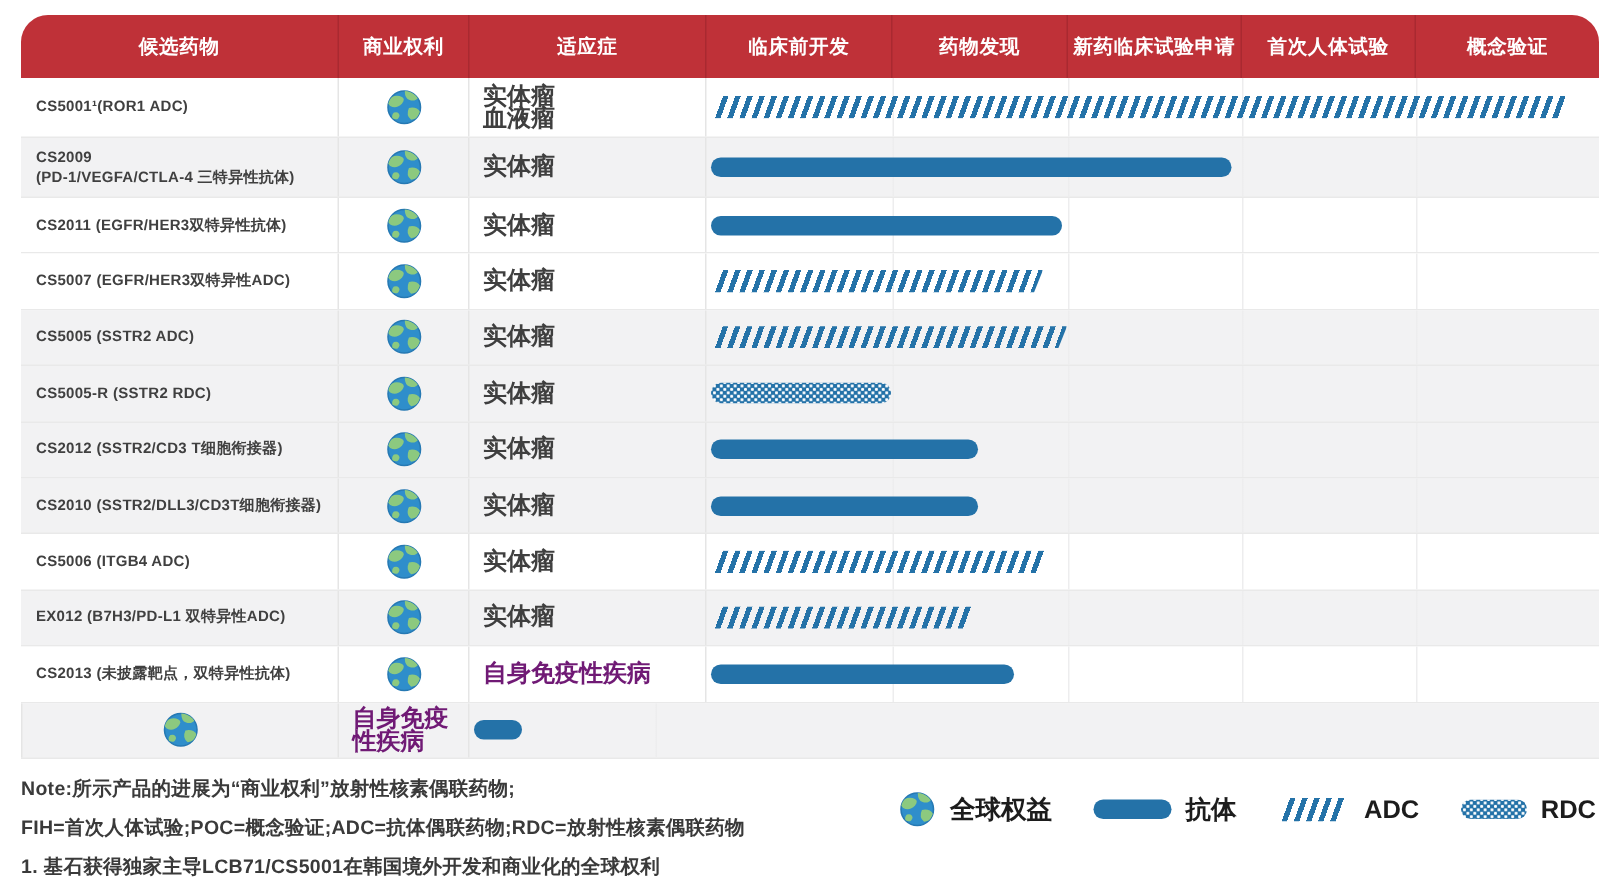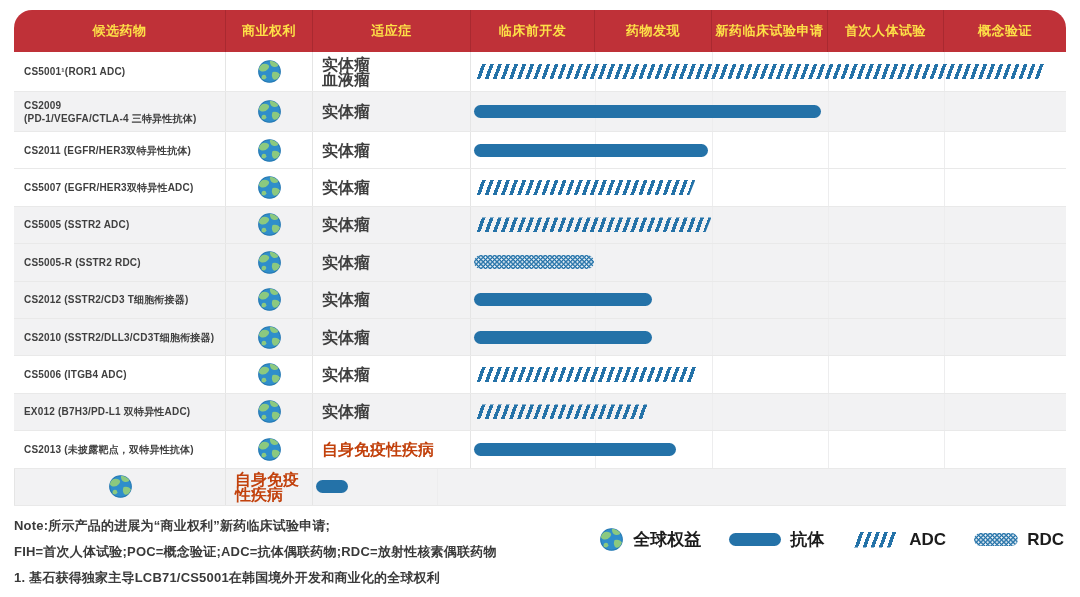--- a/index.html
+++ b/index.html
@@ -4,36 +4,36 @@
 <style>
   * { margin:0; padding:0; box-sizing:border-box; }
   html,body { width:1080px; height:597px; background:#ffffff; overflow:hidden;
     font-family:"Liberation Sans","DejaVu Sans",sans-serif; }
   #stage { position:relative; width:1080px; height:597px; background:#fff; }
 
   
   #pipeline { position:absolute; left:14px; top:10px; width:1052px; }
   #header-row { display:grid; grid-template-columns:211px 87px 158px 124px 117px 116px 116px 123px;
     height:42px; background:#bf3138; border-radius:18px 18px 0 0; overflow:hidden; }
-  .hcell { display:flex; align-items:center; justify-content:center; color:#fde047;
+  .hcell { display:flex; align-items:center; justify-content:center; color:#ffffff;
     font-size:13px; font-weight:700; border-left:1px solid #a92930; letter-spacing:.5px; }
   .hcell:first-child { border-left:none; }
 
   .row { display:grid; grid-template-columns:211px 87px 158px 596px; height:37.4px;
     border-bottom:1px solid #e9e9e9; background:#fff; }
   .row.tall { height:40px; }
   .row.shaded { background:#f2f2f3; }
   .cell { display:flex; flex-direction:column; justify-content:center; }
   .name-cell { padding-left:10px; }
   .nm { font-size:10px; font-weight:700; color:#404040; line-height:13px; letter-spacing:.2px; }
   .rights-cell { align-items:center; border-left:1px solid #e5e5e5; }
   .globe { width:25px; height:25px; display:block; }
   .ind-cell { padding-left:9px; border-left:1px solid #e5e5e5; font-size:16px; font-weight:700;
     color:#3f3f3f; line-height:15px; }
-  .ind-cell.red { color:#c2410c; }
+  .ind-cell.red { color:#701a75; }
   .bar-cell { position:relative; border-left:1px solid #e5e5e5; justify-content:center;
     background-image:linear-gradient(#ededee,#ededee),linear-gradient(#ededee,#ededee),
       linear-gradient(#ededee,#ededee),linear-gradient(#ededee,#ededee);
     background-repeat:no-repeat; background-size:1px 100%;
     background-position:124px 0,241px 0,357px 0,473px 0; }
   .bar { margin-left:3px; }
   .bar.solid { height:13px; border-radius:7px; background:#2472a8; }
   .bar.hatched { height:15px;
     background:repeating-linear-gradient(110deg,#2472a8 0 3.4px,rgba(0,0,0,0) 3.4px 7.6px);
     clip-path:polygon(6px 0,100% 0,calc(100% - 6px) 100%,0 100%); }
@@ -406,21 +406,21 @@
       <div>自身免疫性疾病</div>
     </div>
     <div class="cell bar-cell">
       <div class="bar solid" style="width:20.5%"></div>
     </div>
   </div>
       </div>
   </div>
 
   <div id="notes">
-    <div>Note:所示产品的进展为“商业权利”新药临床试验申请;</div>
+    <div>Note:所示产品的进展为“商业权利”放射性核素偶联药物;</div>
     <div>FIH=首次人体试验;POC=概念验证;ADC=抗体偶联药物;RDC=放射性核素偶联药物</div>
     <div>1. 基石获得独家主导LCB71/CS5001在韩国境外开发和商业化的全球权利</div>
   </div>
 
   <div id="legend">
     <div class="lg-item">
       <span id="legend-globe">
           <svg class="globe" viewBox="0 0 24 24">
   <defs>
               <clipPath id="gcp">

